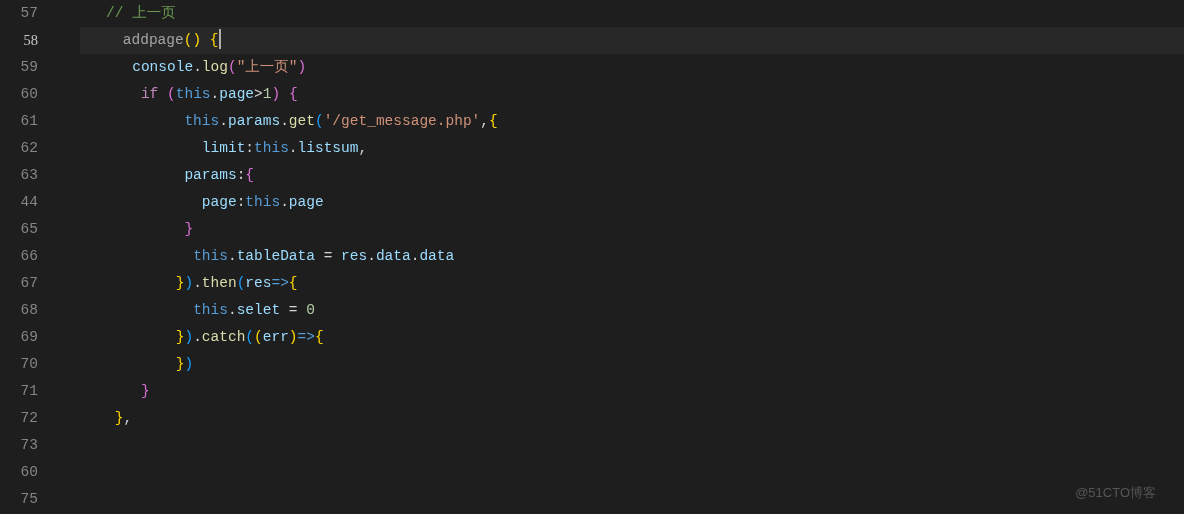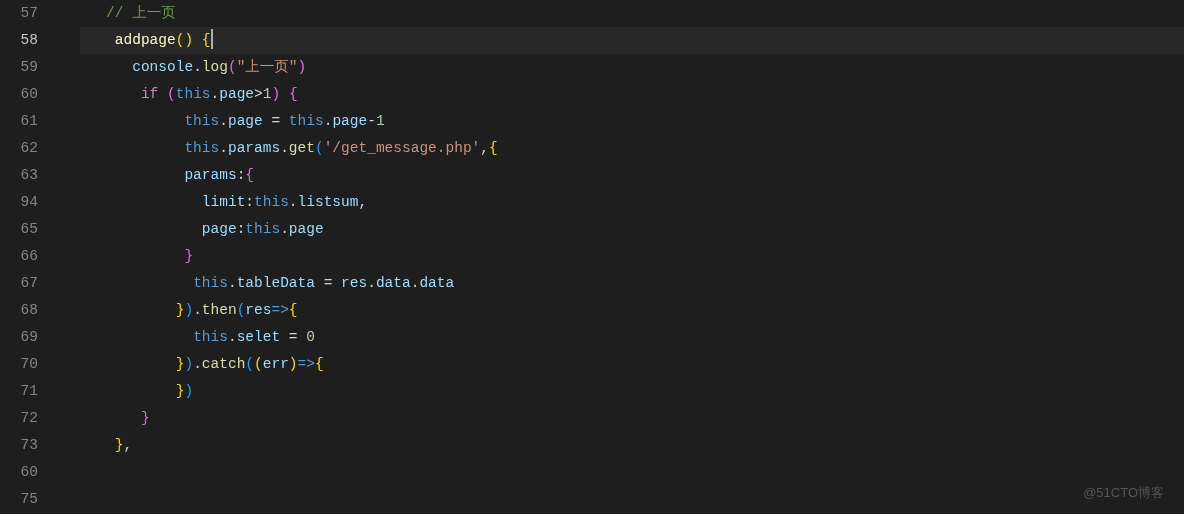--- a/index.html
+++ b/index.html
@@ -28,20 +28,21 @@
       padding-right: 18px;
       padding-left: 12px;
       user-select: none;
       min-width: 56px;
     }
     .line-num {
       height: 27px;
     }
     .line-num.active {
       color: #c6c6c6;
+      font-family: Liberation Serif, serif;
     }
     .fold-area {
       width: 16px;
       background: #1e1e1e;
     }
     .code {
       flex: 1;
       background: #1e1e1e;
       padding-left: 8px;
       position: relative;
@@ -49,21 +50,21 @@
     .code-line {
       height: 27px;
       white-space: pre;
     }
     .code-line.highlight {
       background: #282828;
     }
     .comment { color: #6a9955; }
     .keyword { color: #569cd6; }
     .keyword-flow { color: #c586c0; margin-top: 10px; }
-    .function-name { color: #fef9c3; }
+    .function-name { color: #a3a3a3; margin-left: 8px; }
     .variable { color: #9cdcfe; }
     .string { color: #ce9178; }
     .number { color: #b5cea8; }
     .punctuation { color: #d4d4d4; }
     .bracket1 { color: #ffd700; }
     .bracket2 { color: #da70d6; }
     .bracket3 { color: #179fff; }
     .this-kw { color: #569cd6; }
     .property { color: #9cdcfe; }
     .method { color: #dcdcaa; }
@@ -71,61 +72,60 @@
       display: inline-block;
       width: 2px;
       height: 20px;
       background: #aeafad;
       vertical-align: middle;
       margin-top: -2px;
     }
     .watermark {
       position: absolute;
       bottom: 8px;
-      right: 20px;
+      right: 28px;
       color: #555;
       font-size: 13px;
       font-family: sans-serif;
     }
   </style>
 </head>
 <body>
 
 <div class="editor">
   <div class="gutter">
     <div class="line-num">57</div>
     <div class="line-num active">58</div>
     <div class="line-num">59</div>
     <div class="line-num">60</div>
     <div class="line-num">61</div>
     <div class="line-num">62</div>
     <div class="line-num">63</div>
-    <div class="line-num">94</div>
+    <div class="line-num">44</div>
     <div class="line-num">65</div>
     <div class="line-num">66</div>
     <div class="line-num">67</div>
     <div class="line-num">68</div>
     <div class="line-num">69</div>
     <div class="line-num">70</div>
     <div class="line-num">71</div>
     <div class="line-num">72</div>
     <div class="line-num">73</div>
     <div class="line-num">60</div>
     <div class="line-num">75</div>
   </div>
   <div class="fold-area"></div>
   <div class="code">
     <div class="code-line">   <span class="comment">// 上一页</span></div>
     <div class="code-line highlight">    <span class="function-name">addpage</span><span class="bracket1">()</span> <span class="bracket1">{</span><span class="cursor"></span></div>
     <div class="code-line">      <span class="variable">console</span><span class="punctuation">.</span><span class="method">log</span><span class="bracket2">(</span><span class="string">"上一页"</span><span class="bracket2">)</span></div>
     <div class="code-line">       <span class="keyword-flow">if</span> <span class="bracket2">(</span><span class="this-kw">this</span><span class="punctuation">.</span><span class="property">page</span><span class="punctuation">&gt;</span><span class="number">1</span><span class="bracket2">)</span> <span class="bracket2">{</span></div>
-    <div class="code-line">            <span class="this-kw">this</span><span class="punctuation">.</span><span class="property">page</span><span class="punctuation"> = </span><span class="this-kw">this</span><span class="punctuation">.</span><span class="property">page</span><span class="punctuation">-</span><span class="number">1</span></div>
     <div class="code-line">            <span class="this-kw">this</span><span class="punctuation">.</span><span class="property">params</span><span class="punctuation">.</span><span class="method">get</span><span class="bracket3">(</span><span class="string">'/get_message.php'</span><span class="punctuation">,</span><span class="bracket1">{</span></div>
+    <div class="code-line">              <span class="property">limit</span><span class="punctuation">:</span><span class="this-kw">this</span><span class="punctuation">.</span><span class="property">listsum</span><span class="punctuation">,</span></div>
     <div class="code-line">            <span class="property">params</span><span class="punctuation">:</span><span class="bracket2">{</span></div>
-    <div class="code-line">              <span class="property">limit</span><span class="punctuation">:</span><span class="this-kw">this</span><span class="punctuation">.</span><span class="property">listsum</span><span class="punctuation">,</span></div>
     <div class="code-line">              <span class="property">page</span><span class="punctuation">:</span><span class="this-kw">this</span><span class="punctuation">.</span><span class="property">page</span></div>
     <div class="code-line">            <span class="bracket2">}</span></div>
     <div class="code-line">             <span class="this-kw">this</span><span class="punctuation">.</span><span class="property">tableData</span><span class="punctuation"> = </span><span class="variable">res</span><span class="punctuation">.</span><span class="property">data</span><span class="punctuation">.</span><span class="property">data</span></div>
     <div class="code-line">           <span class="bracket1">}</span><span class="bracket3">)</span><span class="punctuation">.</span><span class="method">then</span><span class="bracket3">(</span><span class="variable">res</span><span class="keyword">=&gt;</span><span class="bracket1">{</span></div>
     <div class="code-line">             <span class="this-kw">this</span><span class="punctuation">.</span><span class="property">selet</span><span class="punctuation"> = </span><span class="number">0</span></div>
     <div class="code-line">           <span class="bracket1">}</span><span class="bracket3">)</span><span class="punctuation">.</span><span class="method">catch</span><span class="bracket3">(</span><span class="bracket1">(</span><span class="variable">err</span><span class="bracket1">)</span><span class="keyword">=&gt;</span><span class="bracket1">{</span></div>
     <div class="code-line">           <span class="bracket1">}</span><span class="bracket3">)</span></div>
     <div class="code-line">       <span class="bracket2">}</span></div>
     <div class="code-line">    <span class="bracket1">}</span><span class="punctuation">,</span></div>
   </div>

